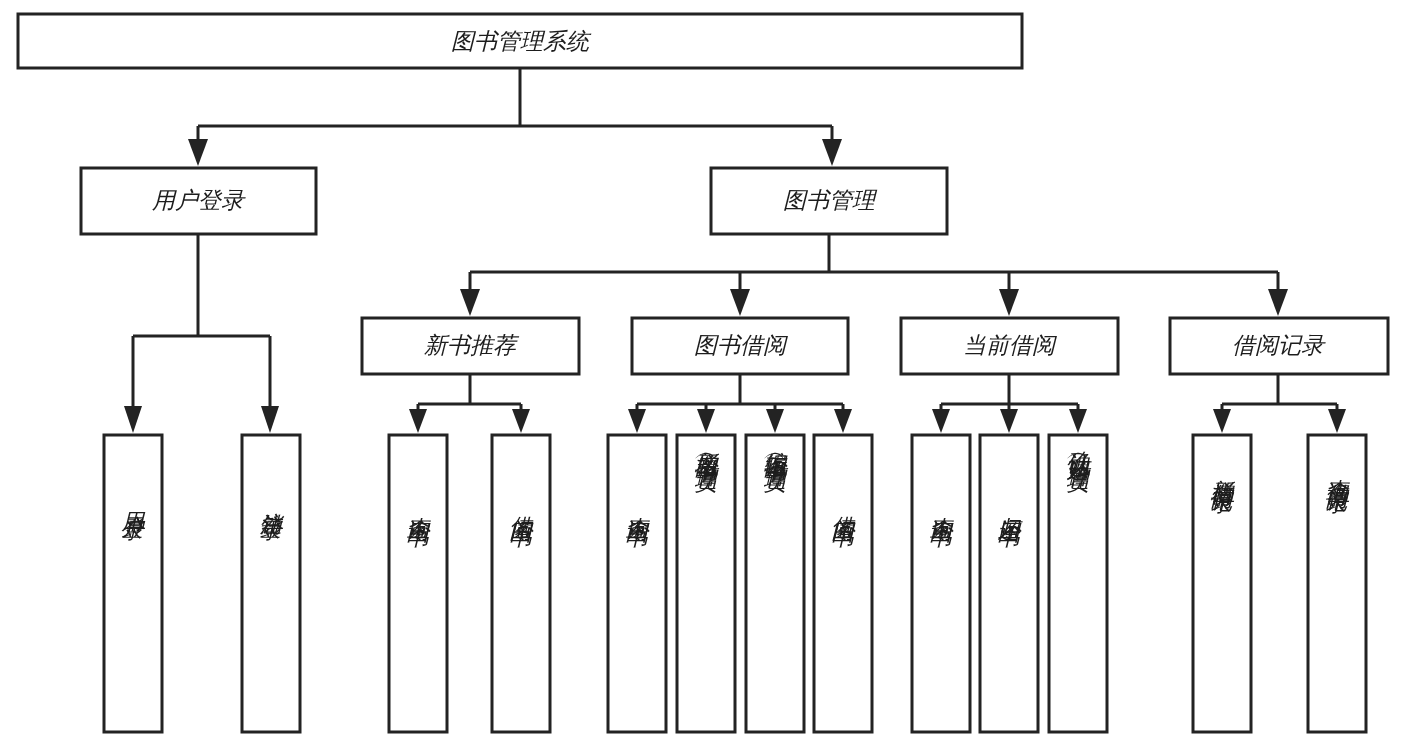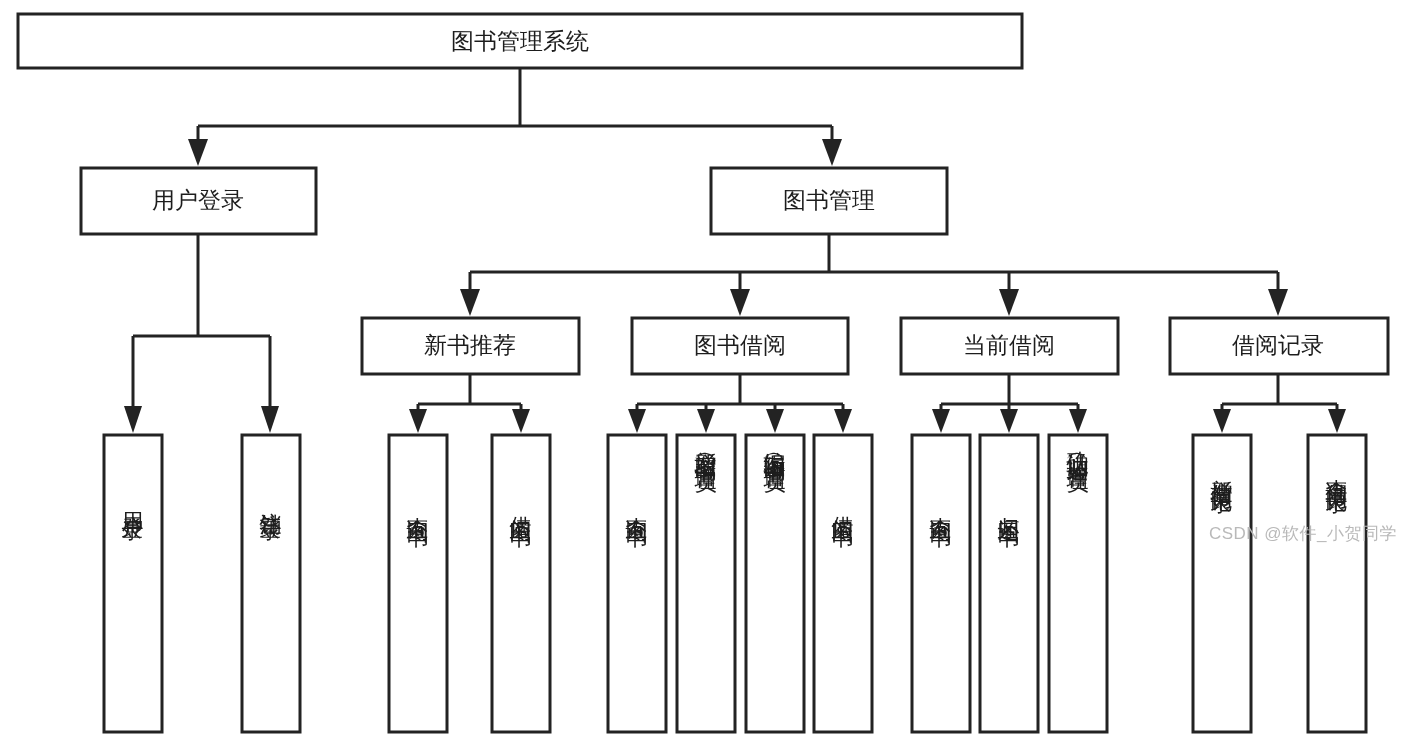--- a/index.html
+++ b/index.html
@@ -11,20 +11,21 @@
     width: 1405px;
     height: 747px;
     font-family: "Liberation Sans", "DejaVu Sans", sans-serif;
     overflow: hidden;
     position: relative;
   }
   #diagram-root {
     position: relative;
     width: 1405px;
     height: 551px;
+    font-style: italic;
   }
   svg.flow {
     position: absolute;
     top: 0;
     left: 0;
     width: 1405px;
     height: 747px;
     display: block;
   }
   .node-rect {
@@ -233,15 +234,14 @@
       <rect class="node-rect" x="1193" y="435" width="58" height="297"></rect>
       <text class="node-label-vert" x="1222" y="470">新增借阅记录</text>
     </g>
     <g>
       <rect class="node-rect" x="1308" y="435" width="58" height="297"></rect>
       <text class="node-label-vert" x="1337" y="470">查询借阅记录</text>
     </g>
 
   </svg>
 
-  <div class="watermark">CSDN @软件_小贺同学</div>
 
 </div>
 
 </body></html>

